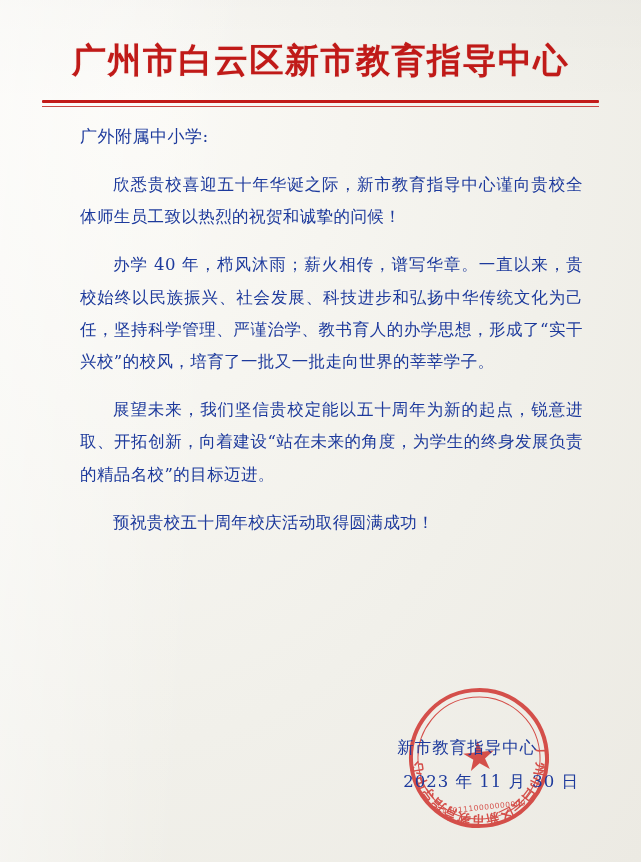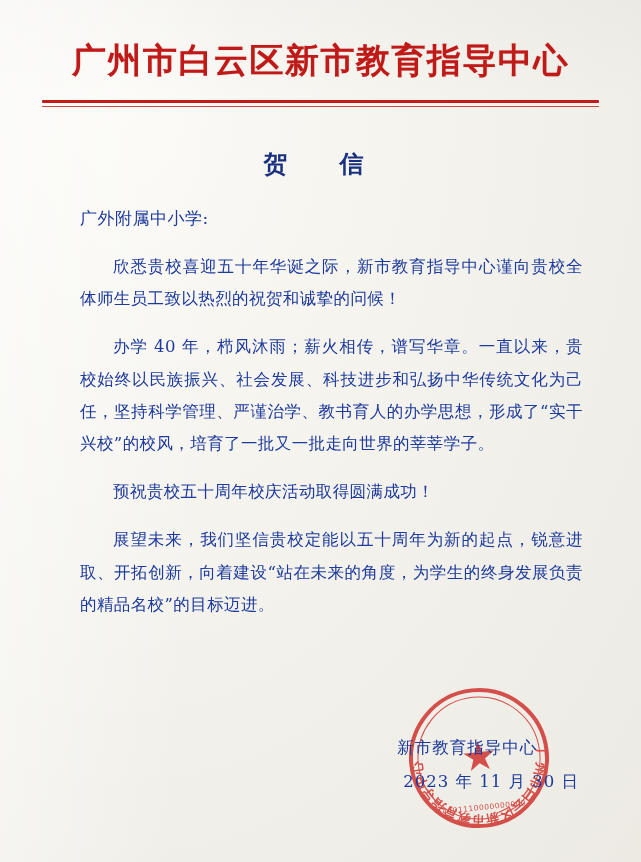--- a/index.html
+++ b/index.html
@@ -148,29 +148,28 @@
 
   <div class="letterhead">
     <div class="letterhead-title">广州市白云区新市教育指导中心</div>
   </div>
   <div class="rule-wrap">
     <div class="rule-thick"></div>
     <div class="rule-thin"></div>
   </div>
 
   <div class="doc-body">
-    <div class="doc-heading">贺　信</div>
 
     <div class="content">
       <div class="salutation">广外附属中小学:</div>
 
       <p class="para">欣悉贵校喜迎五十年华诞之际，新市教育指导中心谨向贵校全体师生员工致以热烈的祝贺和诚挚的问候！</p>
       <p class="para">办学 40 年，栉风沐雨；薪火相传，谱写华章。一直以来，贵校始终以民族振兴、社会发展、科技进步和弘扬中华传统文化为己任，坚持科学管理、严谨治学、教书育人的办学思想，形成了“实干兴校”的校风，培育了一批又一批走向世界的莘莘学子。</p>
+      <p class="para">展望未来，我们坚信贵校定能以五十周年为新的起点，锐意进取、开拓创新，向着建设“站在未来的角度，为学生的终身发展负责的精品名校”的目标迈进。</p>
       <p class="para">预祝贵校五十周年校庆活动取得圆满成功！</p>
-      <p class="para">展望未来，我们坚信贵校定能以五十周年为新的起点，锐意进取、开拓创新，向着建设“站在未来的角度，为学生的终身发展负责的精品名校”的目标迈进。</p>
     </div>
   </div>
 
   <div class="seal">
     <svg width="152" height="152" viewBox="0 0 152 152" xmlns="http://www.w3.org/2000/svg">
       <defs>
         <path id="sealArc" d="M 76,76 m 0,-58 a 58,58 0 1 1 -0.1,0" fill="none"></path>
         <clipPath id="sealClip">
             <circle cx="76" cy="76" r="73"></circle>
           </clipPath>

